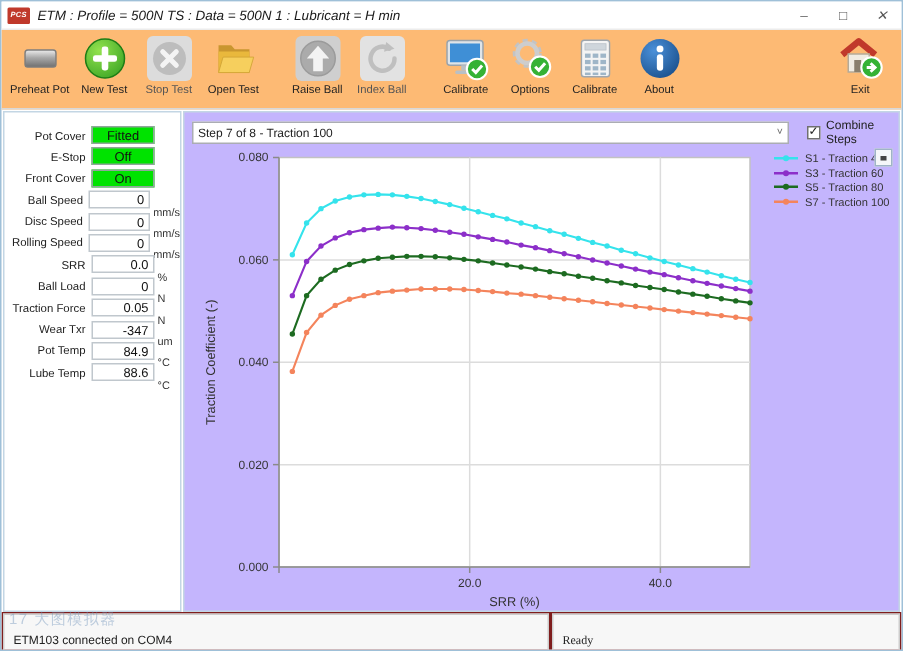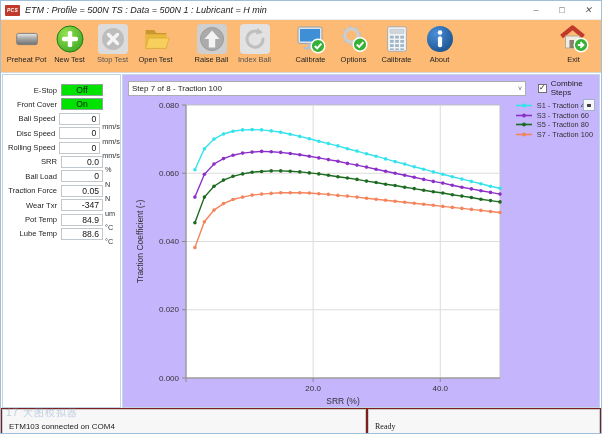--- a/index.html
+++ b/index.html
@@ -228,20 +228,25 @@
             <circle cx="23" cy="22" r="6.8" fill="#35b235" stroke="#fff" stroke-width="1.4"></circle>
             <path d="M19.8 22 h5 M22.4 19.2 l3 2.8 -3 2.8" stroke="#fff" stroke-width="1.9" fill="none"></path>
           </svg>
         </span>
         <div class="tlabel">Exit</div>
       </div>
     </div>
 
   <div class="main">
     <div class="left-panel" id="left-panel">
+        <div class="prow">
+          <span class="plabel">Pot Cover</span>
+          <span class="pvalue green">Fitted</span>
+          <span class="punit"></span>
+        </div>
         <div class="prow">
           <span class="plabel">E-Stop</span>
           <span class="pvalue green">Off</span>
           <span class="punit"></span>
         </div>
         <div class="prow">
           <span class="plabel">Front Cover</span>
           <span class="pvalue green">On</span>
           <span class="punit"></span>
         </div>

